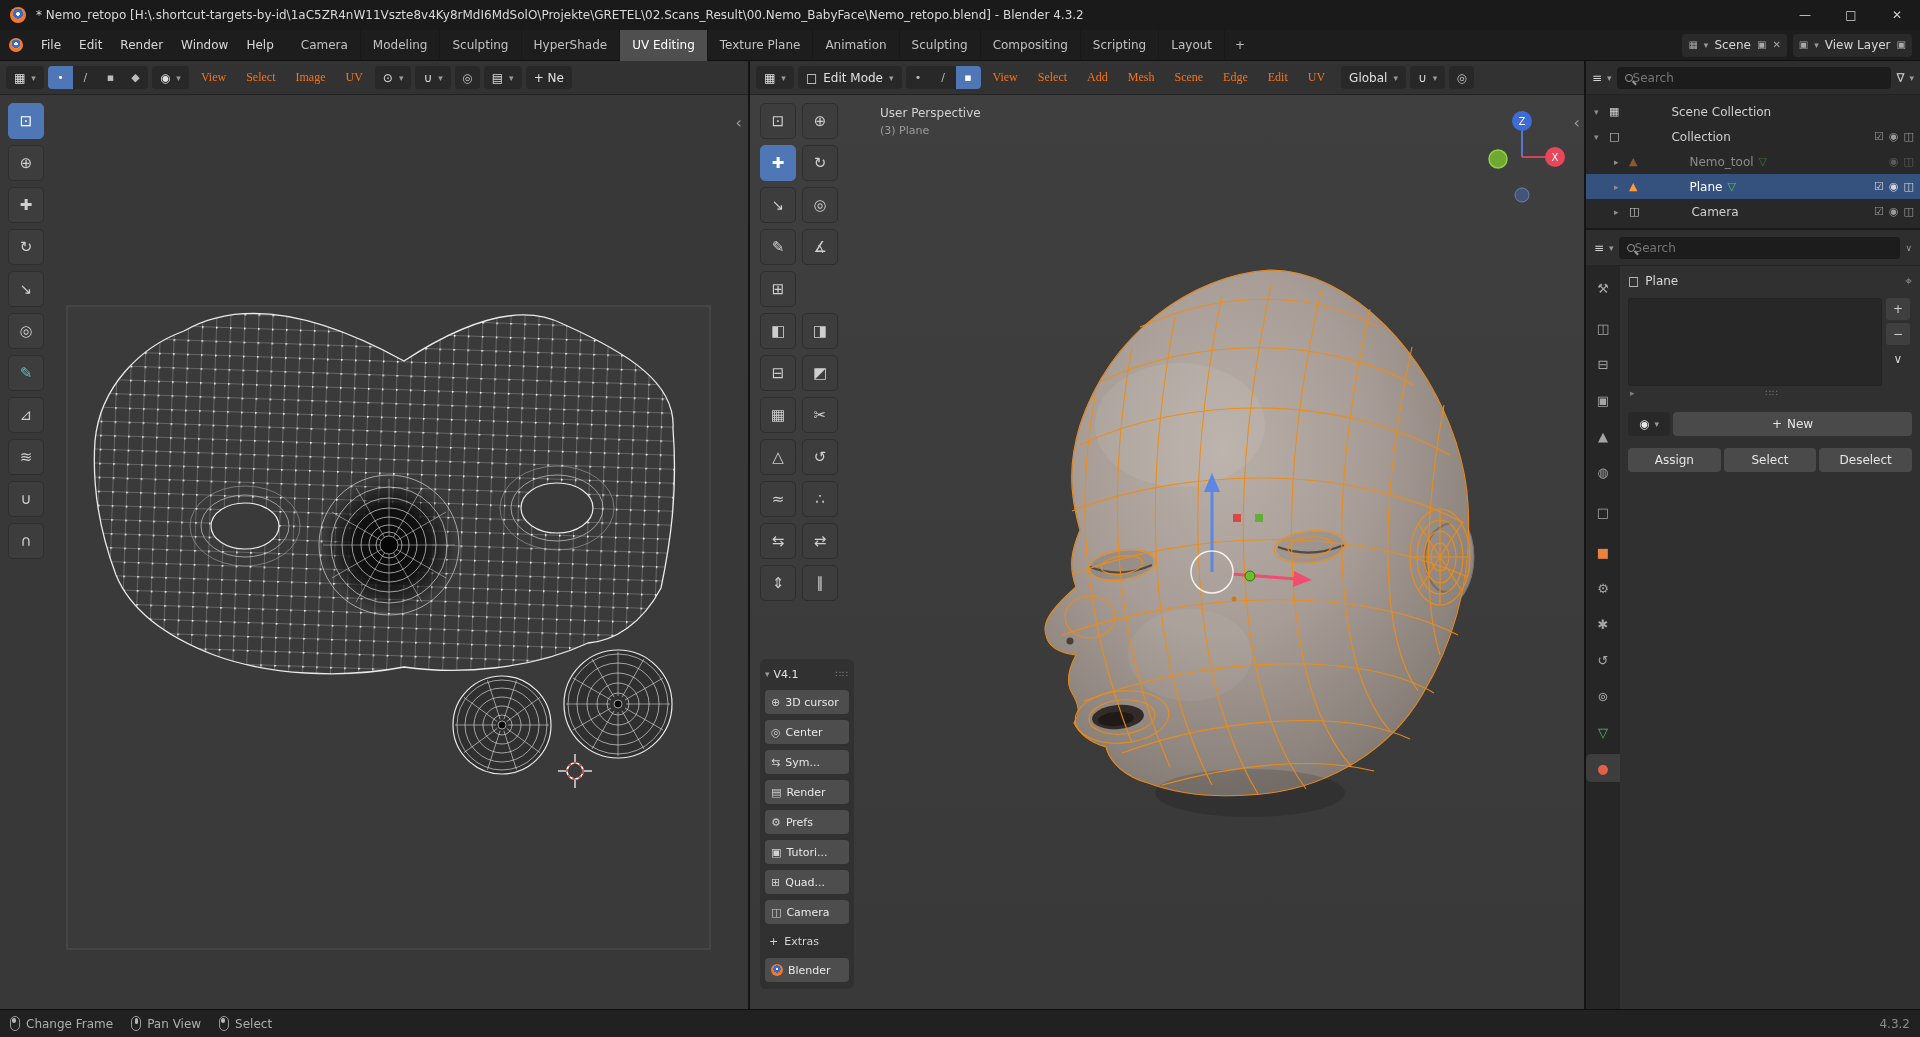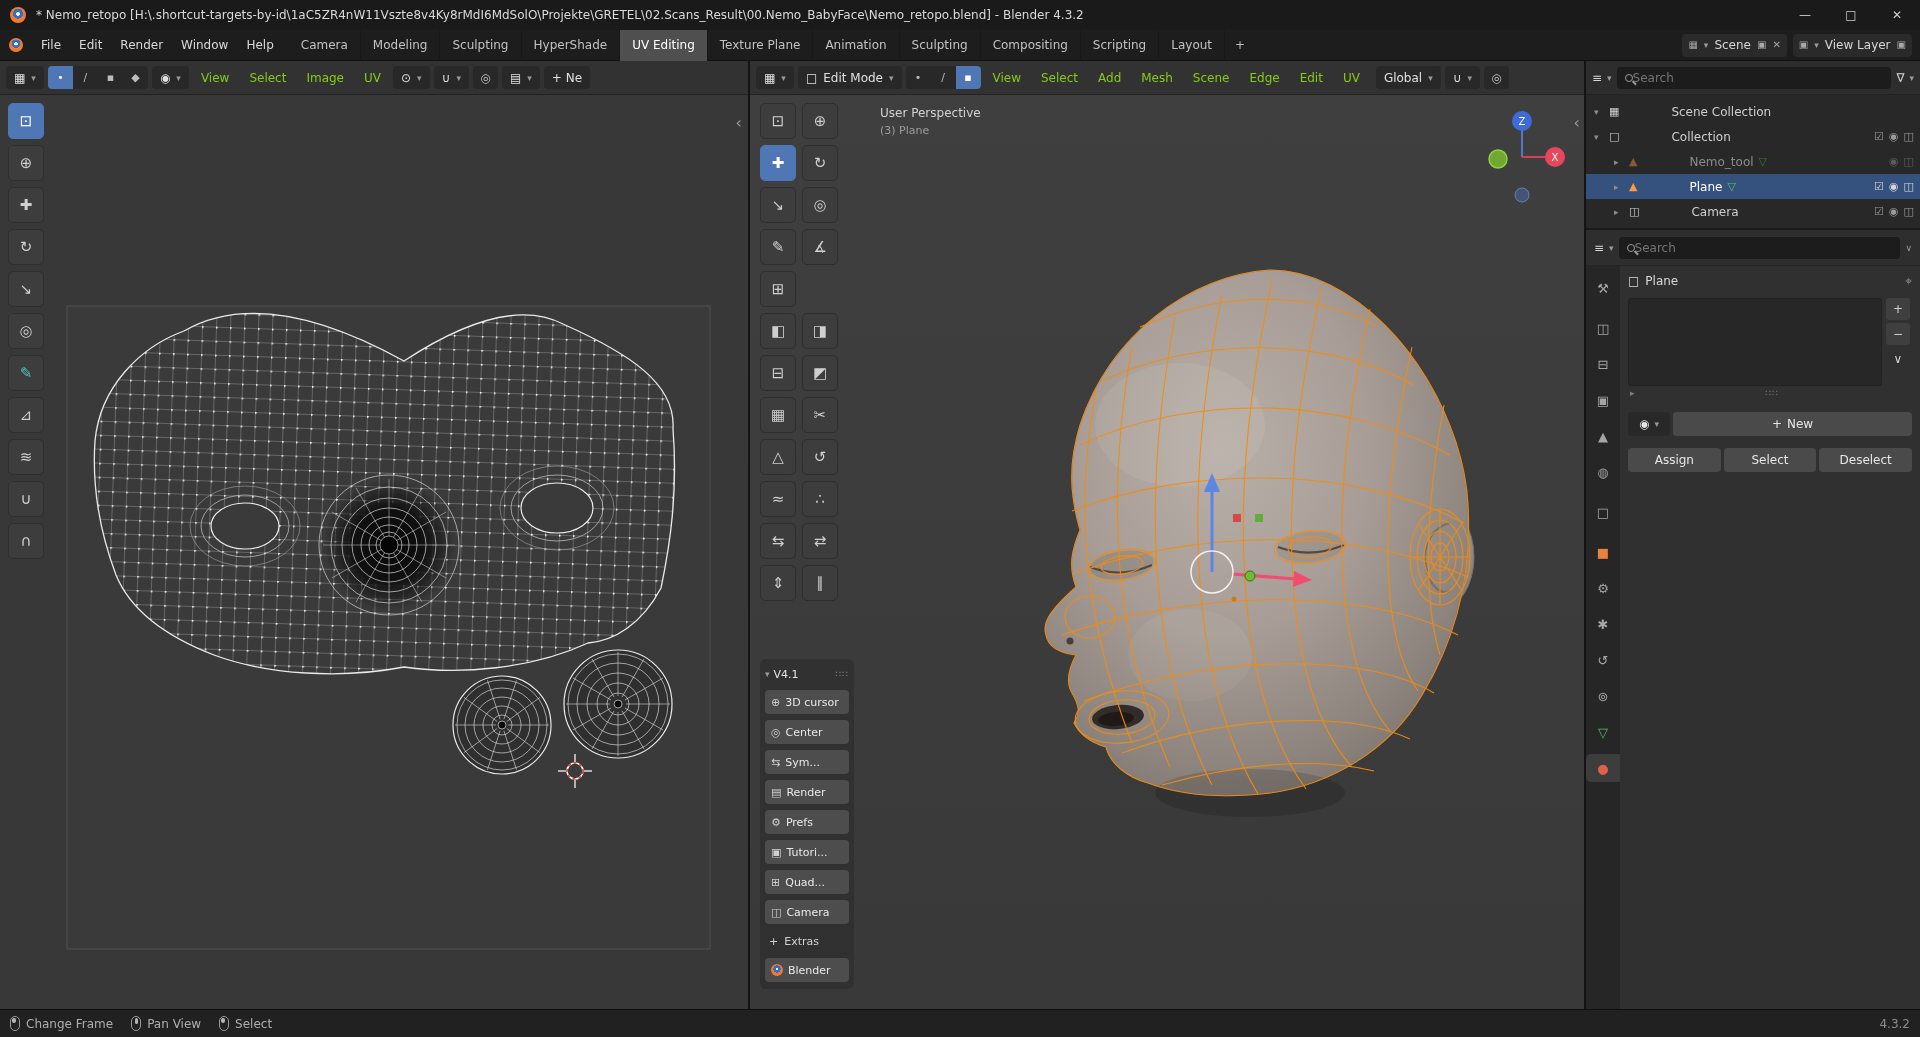--- a/index.html
+++ b/index.html
@@ -26,21 +26,21 @@
   .widget { background:#2a2a2a; border-radius:4px; height:23px; display:flex; align-items:center; padding:0 6px; gap:6px; color:#d6d6d6; }
   .widget .gi { font-size:10px; color:#a8a8a8; }
 
   .gi { display:inline-block; line-height:1; }
   .dd-arrow { font-size:9px; color:#9a9a9a; }
 
   
   .editors { position:absolute; top:61px; bottom:28px; left:0; right:0; }
 
   .editor-header { position:absolute; top:0; left:0; right:0; height:34px; background:#323232; border-bottom:1px solid #222222; display:flex; align-items:center; gap:4px; padding:0 6px; }
-  .hmenu { padding:0 8px; height:34px; display:flex; align-items:center; color:#84cc16; }
+  .hmenu { padding:0 8px; height:34px; display:flex; align-items:center; color:#f97316;font-family:Liberation Serif, serif; }
   .dd { background:#282828; border-radius:4px; height:23px; display:flex; align-items:center; gap:6px; padding:0 8px; color:#e0e0e0; white-space:nowrap; }
   .mode-group { display:flex; background:#282828; border-radius:4px; overflow:hidden; }
   .mode-btn { width:25px; height:23px; display:flex; align-items:center; justify-content:center; color:#bdbdbd; font-size:11px; }
   .mode-btn.active { background:#4f76b5; color:#ffffff; }
   .hicon { width:25px; height:23px; display:flex; align-items:center; justify-content:center; color:#c6c6c6; background:#282828; border-radius:4px; }
 
   
   .uv-editor { position:absolute; left:0; top:0; width:750px; height:100%; border-right:2px solid #141414; }
   .uv-canvas { position:absolute; top:34px; left:0; right:0; bottom:0; background:#383838; overflow:hidden; }
   .toolbar { position:absolute; display:grid; gap:6px; z-index:5; }

